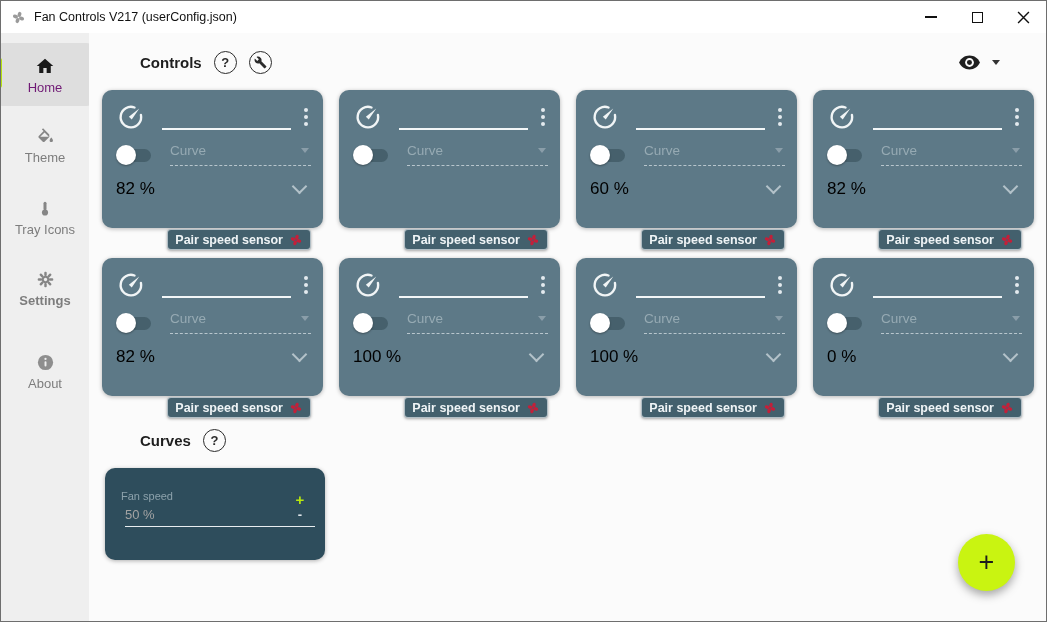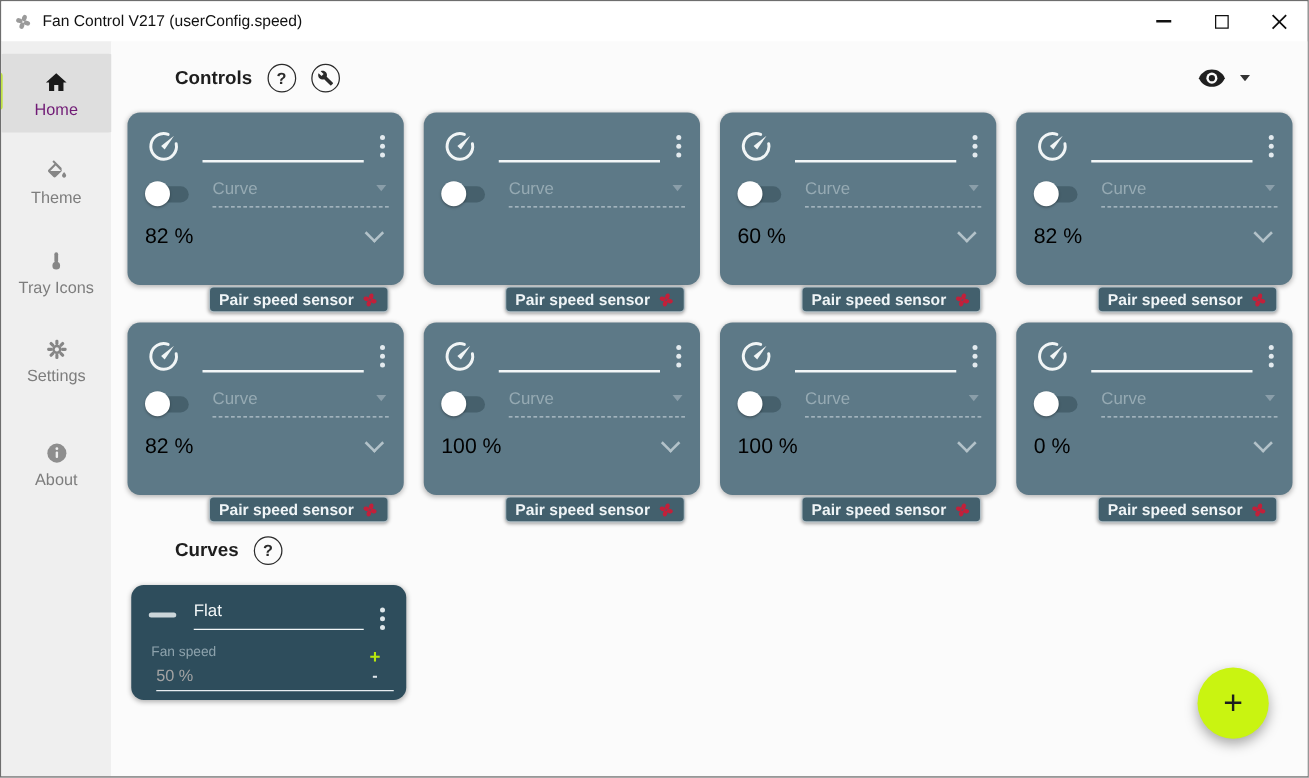--- a/index.html
+++ b/index.html
@@ -28,21 +28,21 @@
   .appbar .kebab { margin-left:auto; margin-right:26px; color:#f2f6f7; }
   
   .body { flex:1; display:flex; min-height:0; }
   .sidebar { width:88px; background:#efefef; padding-top:10px; display:flex; flex-direction:column; align-items:center; flex:0 0 auto; }
   .side-item { display:flex; flex-direction:column; align-items:center; text-align:center; color:#7d7d7d; font-size:13px; cursor:pointer; }
   .side-item .lbl { margin-top:4px; line-height:1.12; width:62px; }
   .side-item.active { position:relative; width:96px; background:#dedede; border-radius:6px; padding:12px 0 10px; color:#701a75; }
   .accent-bar { position:absolute; left:0; top:15px; bottom:18px; width:5px; border-radius:3px; background:#b5e40c; }
   .side-theme { margin-top:20px; }
   .side-tray { margin-top:34px;justify-content:center; }
-  .side-settings { margin-top:31px; }
+  .side-settings { margin-top:31px;font-weight:bold; }
   .side-about { margin-top:44px; }
   .main { flex:1; position:relative; background:#fbfbfb; }
   
   .section-head { display:flex; align-items:center; margin:18px 14px 0 14px; }
   .section-title { font-size:15px; font-weight:600; color:#1e1e1e;margin-left:37px; }
   .circle-icon { width:23px; height:23px; border:1.6px solid #2b2b2b; border-radius:50%;
     display:inline-flex; align-items:center; justify-content:center; margin-left:12px;
     font-size:13px; font-weight:600; color:#2b2b2b; cursor:pointer; }
   .eye-wrap { margin-left:auto; margin-right:34px; display:flex; align-items:center; cursor:pointer; }
   .caret-down { width:0; height:0; border-left:4.5px solid transparent; border-right:4.5px solid transparent; border-top:5px solid #333; margin-left:11px; }
@@ -110,21 +110,21 @@
 </svg>
 
 <div class="window">
 
   <div class="titlebar">
     <span class="app-ico">
       <svg viewBox="0 0 24 24" width="15" height="15" fill="#9a9a9a">
           <use href="#fan-blades"></use>
         </svg>
     </span>
-    <span class="t-title">Fan Control V217 (userConfig.speed)</span>
+    <span class="t-title">Fan Controls V217 (userConfig.json)</span>
     <div class="win-btns">
       <div class="win-btn">
           <span class="min-glyph"></span>
         </div>
       <div class="win-btn">
           <span class="max-glyph"></span>
         </div>
       <div class="win-btn">
         <svg width="13" height="13" viewBox="0 0 12 12">
             <path d="M1 1 L11 11 M11 1 L1 11" stroke="#111" stroke-width="1.3"></path>
@@ -484,29 +484,20 @@
 </div>
 
       <div class="section-head curves-head">
         <span class="section-title">Curves</span>
         <span class="circle-icon">
             <span>?</span>
           </span>
       </div>
 
       <div class="curve-card">
-        <div class="cc-row1">
-          <span class="flat-dash"></span>
-          <span class="cc-name">Flat</span>
-          <span class="kebab">
-              <i></i>
-              <i></i>
-              <i></i>
-            </span>
-        </div>
         <div class="cc-row2">
           <div class="cc-left">
             <div class="cc-param">Fan speed</div>
             <div class="cc-value">50 %</div>
           </div>
           <div class="cc-right">
             <span class="plus-btn">+</span>
             <span class="minus-btn">-</span>
           </div>
         </div>

